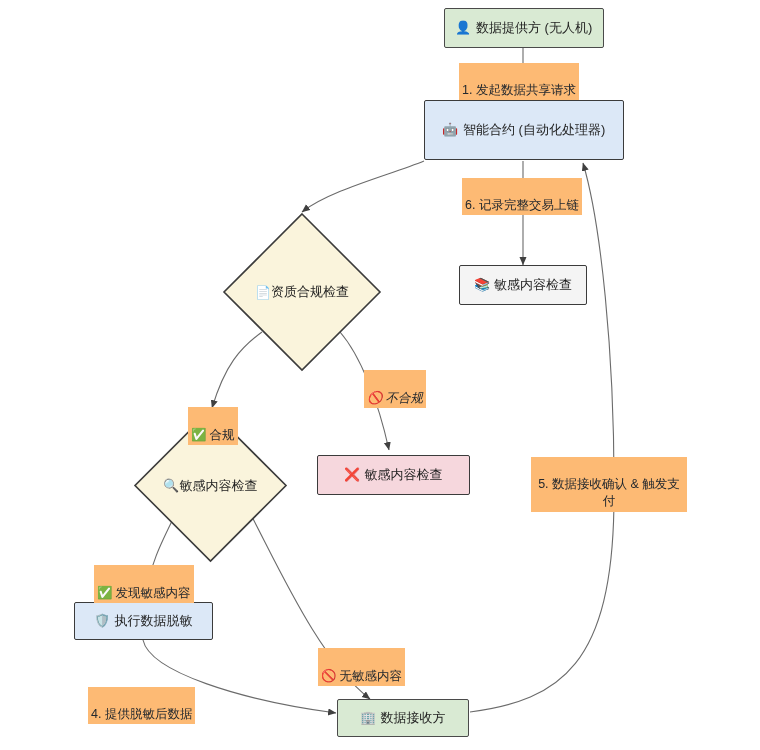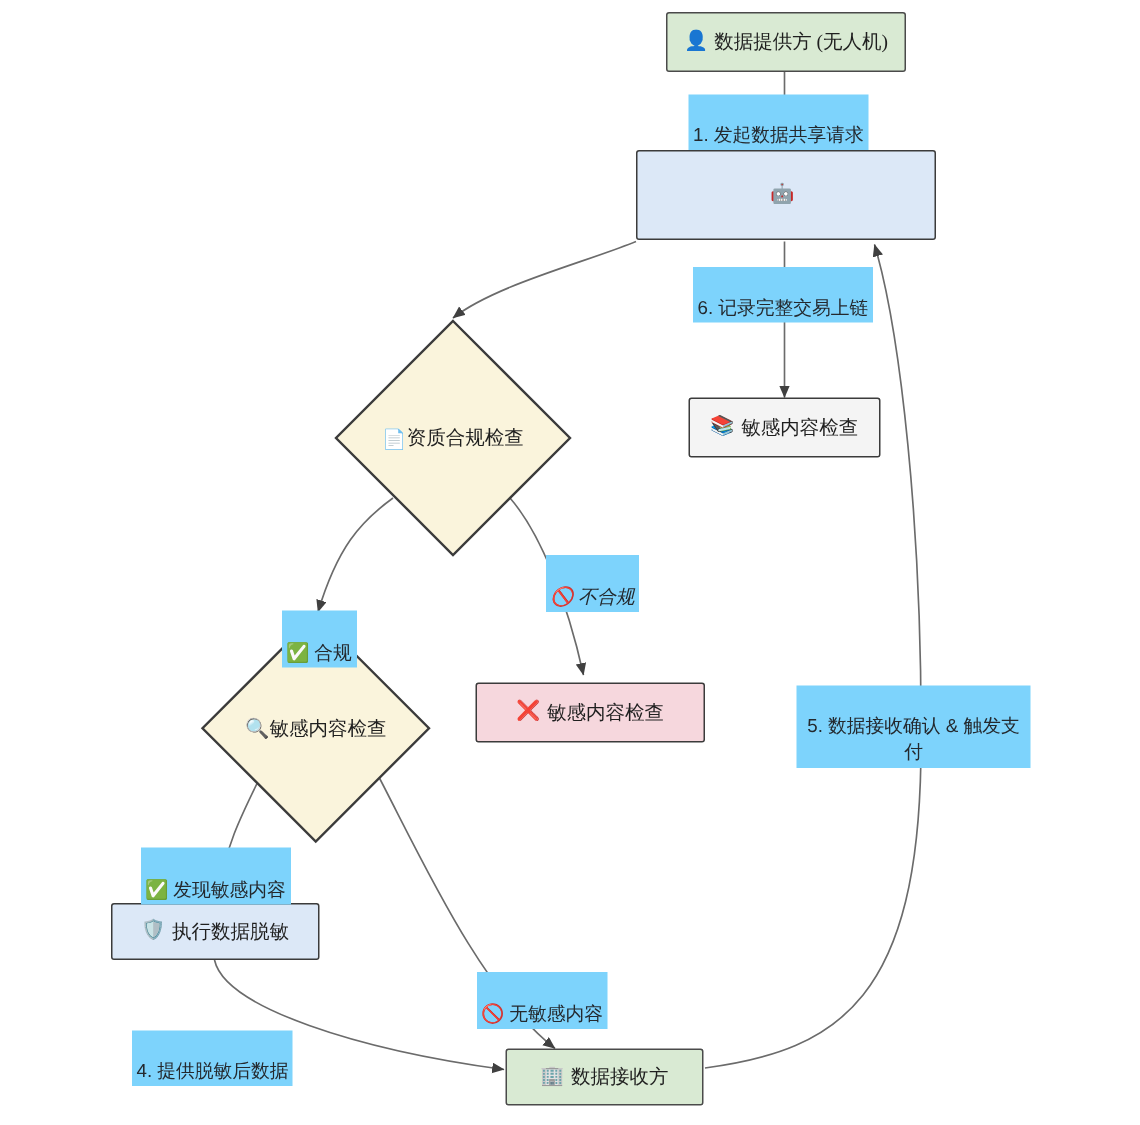--- a/index.html
+++ b/index.html
@@ -34,21 +34,20 @@
     align-items: center;
     justify-content: center;
     text-align: center;
     font-size: 13px;
     color: #1f1f1f;
     line-height: 1.35;
     padding: 6px 10px;
   }
   .node .lbl {
     display: inline;
-    font-family: Liberation Serif, serif;
   }
   .node .emoji {
     font-family: "DejaVu Sans", sans-serif;
     margin-right: 4px;
     font-size: 13px;
   }
   .rect {
     border: 1.4px solid #333333;
     border-radius: 2px;
   }
@@ -77,21 +76,21 @@
     align-items: center;
     justify-content: center;
     font-size: 13px;
     color: #1f1f1f;
     white-space: nowrap;
   }
   .edge-label {
     position: absolute;
     font-size: 12.5px;
     color: #24292e;
-    background: #7dd3fc;
+    background: #fdba74;
     padding: 1px 3px;
     white-space: pre-line;
     line-height: 1.4;
     text-align: center;
   }
   .edge-label .emoji {
     font-family: "DejaVu Sans", sans-serif;
     margin-right: 3px;
   }
 </style>
@@ -128,20 +127,21 @@
     </g>
   </svg>
 
   <div class="node rect n-provider" style="left:444px; top:8px; width:160px; height:40px;">
     <span class="emoji">👤</span>
     <span class="lbl">数据提供方 (无人机)</span>
   </div>
 
   <div class="node rect n-contract" style="left:424px; top:100px; width:200px; height:60px;">
     <span class="emoji">🤖</span>
+    <span class="lbl">智能合约 (自动化处理器)</span>
   </div>
 
   <div class="diamond-wrap" style="left:222px; top:212px; width:160px; height:160px;">
     <svg class="diamond-shape" viewBox="0 0 160 160">
       <polygon points="80,2 158,80 80,158 2,80" fill="#faf4dc" stroke="#3b3b3b" stroke-width="1.6"></polygon>
     </svg>
     <div class="diamond-text">
       <span class="emoji">📄</span>
       <span class="lbl">资质合规检查</span>
     </div>

